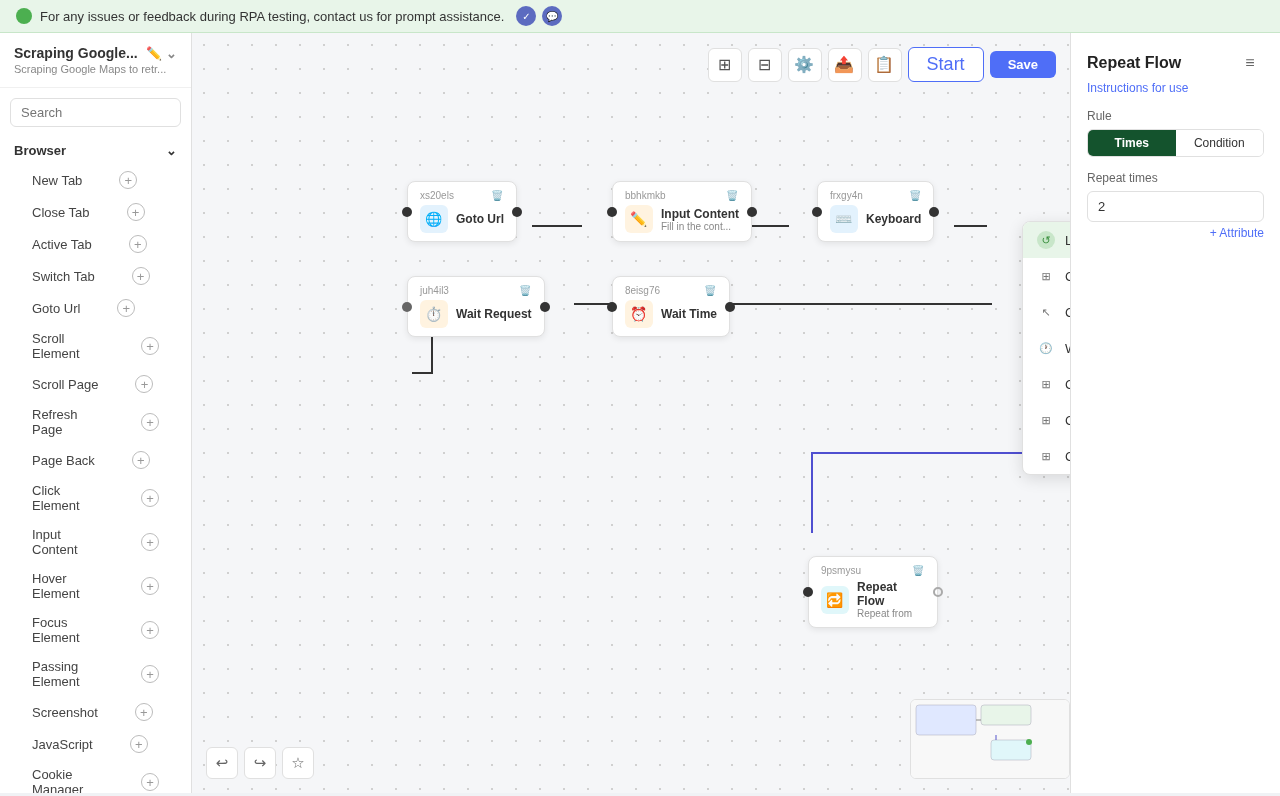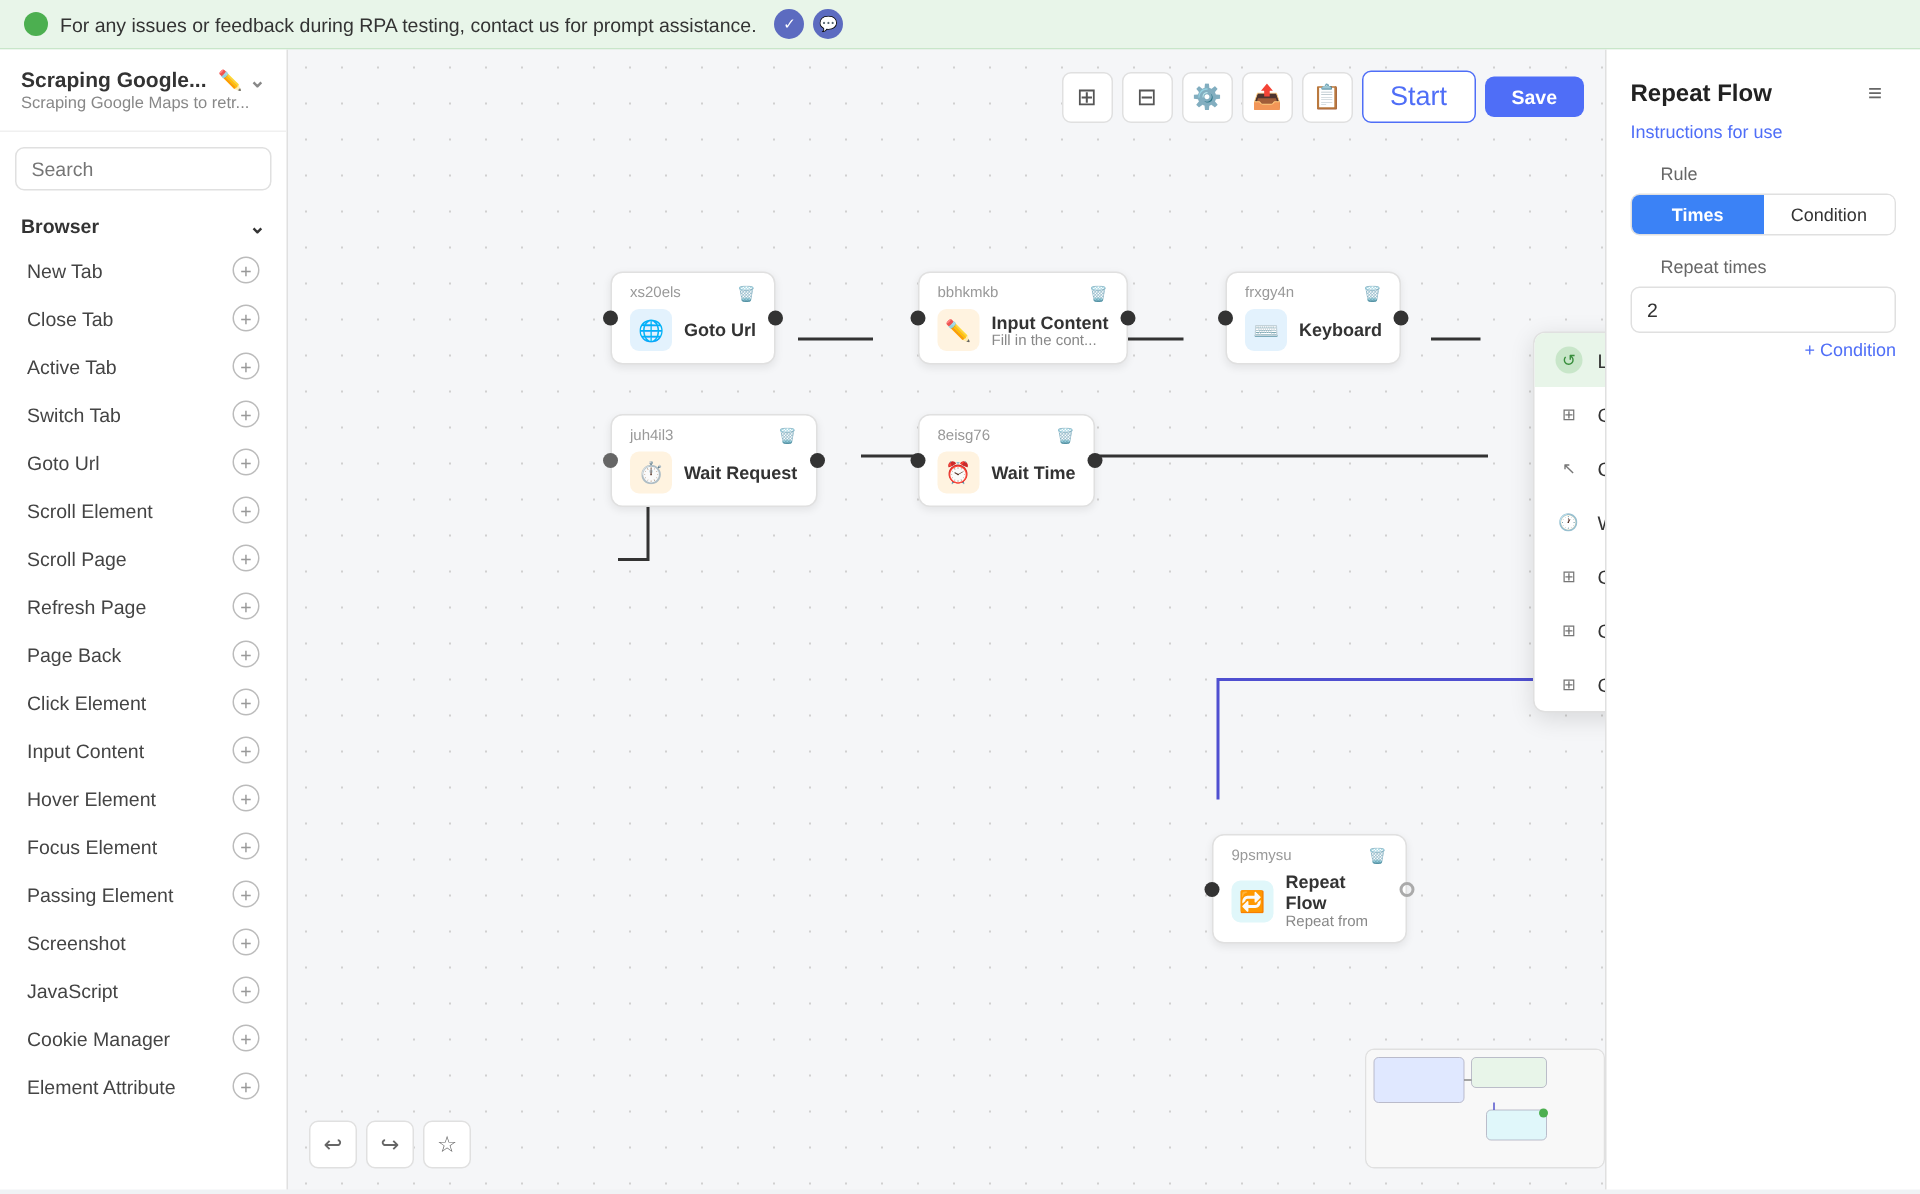--- a/index.html
+++ b/index.html
@@ -62,25 +62,26 @@
       justify-content: space-between;
       padding: 6px 14px;
       font-size: 13px;
       font-weight: 600;
       color: #333;
       cursor: pointer;
     }
     .sidebar-item {
       display: flex;
       align-items: center;
-      justify-content: space-between;
-      padding: 7px 18px;
+      justify-content: flex-start;
+      padding: 7px 32px;
       font-size: 13px;
       color: #444;
       cursor: pointer;
+      gap: 37px;
     }
     .add-icon {
       width: 18px; height: 18px;
       border: 1.5px solid #bbb;
       border-radius: 50%;
       display: flex; align-items: center; justify-content: center;
       font-size: 13px; color: #999; flex-shrink: 0;
     }
     .sidebar-list { overflow-y: auto; flex: 1; }
 
@@ -249,39 +250,39 @@
       font-weight: 700;
       color: #222;
     }
     .panel-link {
       font-size: 12px;
       color: #4f6ef7;
       cursor: pointer;
       margin-bottom: 14px;
     }
     .panel-section { margin-bottom: 14px; }
-    .panel-label { font-size: 12px; color: #666; margin-bottom: 6px; margin-left: 20px; }
+    .panel-label { font-size: 12px; color: #666; margin-bottom: 6px; }
     .tab-group {
       display: flex;
       border: 1px solid #e0e0e0;
       border-radius: 6px;
       overflow: hidden;
     }
     .tab-btn {
       flex: 1;
       padding: 6px 0;
       font-size: 12px;
       text-align: center;
       cursor: pointer;
       border: none;
       background: white;
       color: #333;
     }
     .tab-btn.active {
-      background: #3b82f6;
+      background: #14532d;
       color: white;
       font-weight: 600;
     }
     .input-field {
       width: 100%;
       border: 1px solid #e0e0e0;
       border-radius: 6px;
       padding: 7px 10px;
       font-size: 13px;
       color: #333;
@@ -629,18 +630,18 @@
       <div class="panel-label">Rule</div>
       <div class="tab-group">
         <button class="tab-btn active">Times</button>
         <button class="tab-btn">Condition</button>
       </div>
     </div>
 
     <div class="panel-section">
       <div class="panel-label">Repeat times</div>
       <input class="input-field" type="text" value="2" style="">
-      <div class="variables-link">+ Condition</div>
+      <div class="variables-link">+ Attribute</div>
     </div>
 
   </div>
 
 </div>
 
 </body></html>

